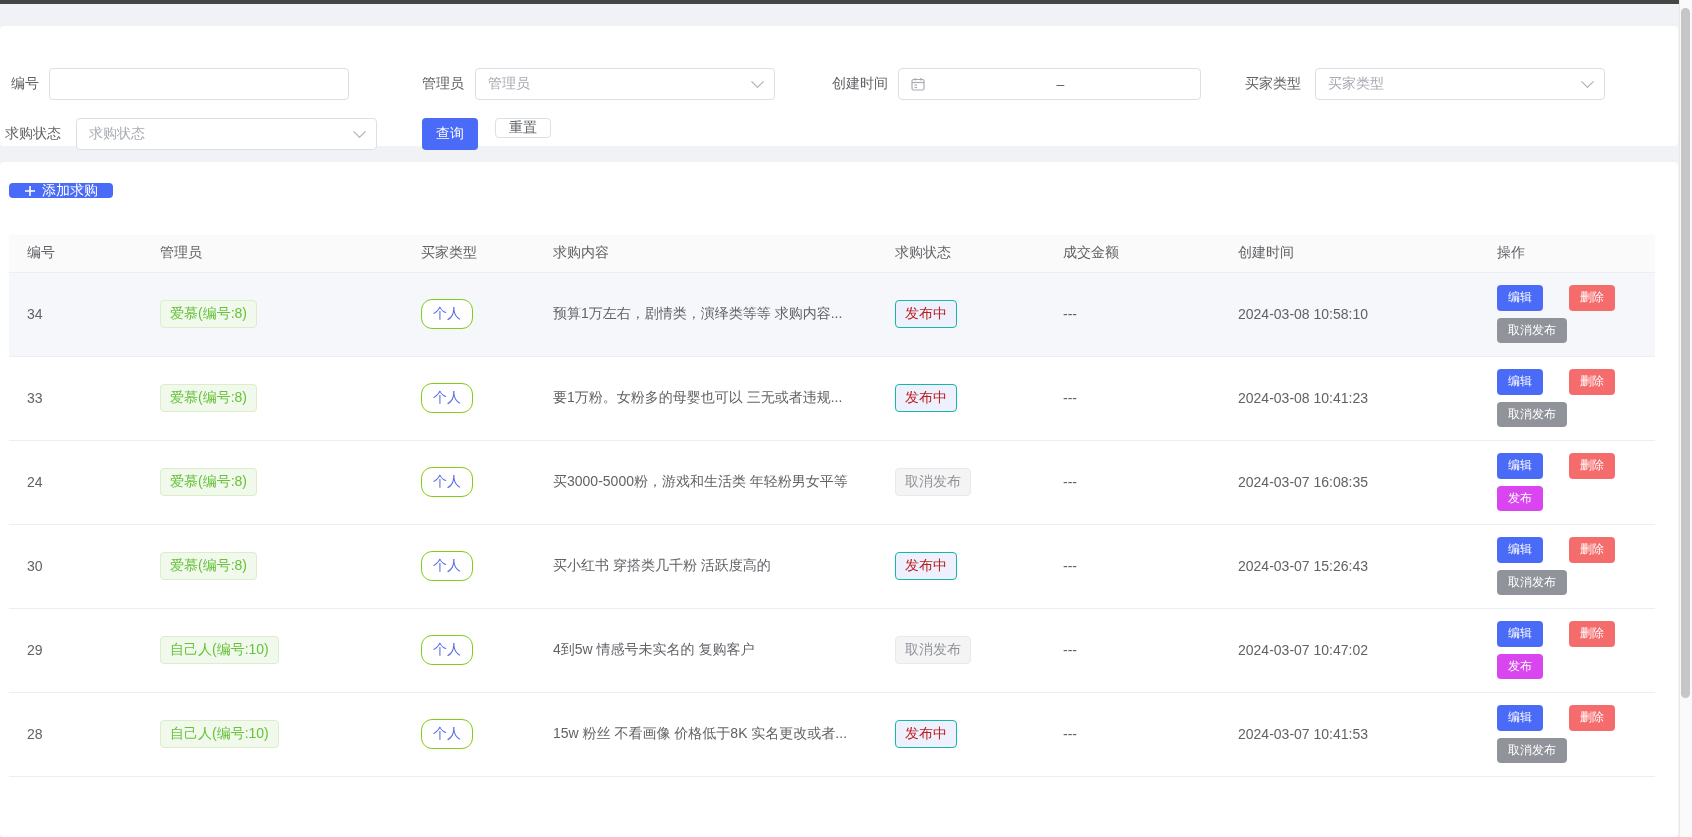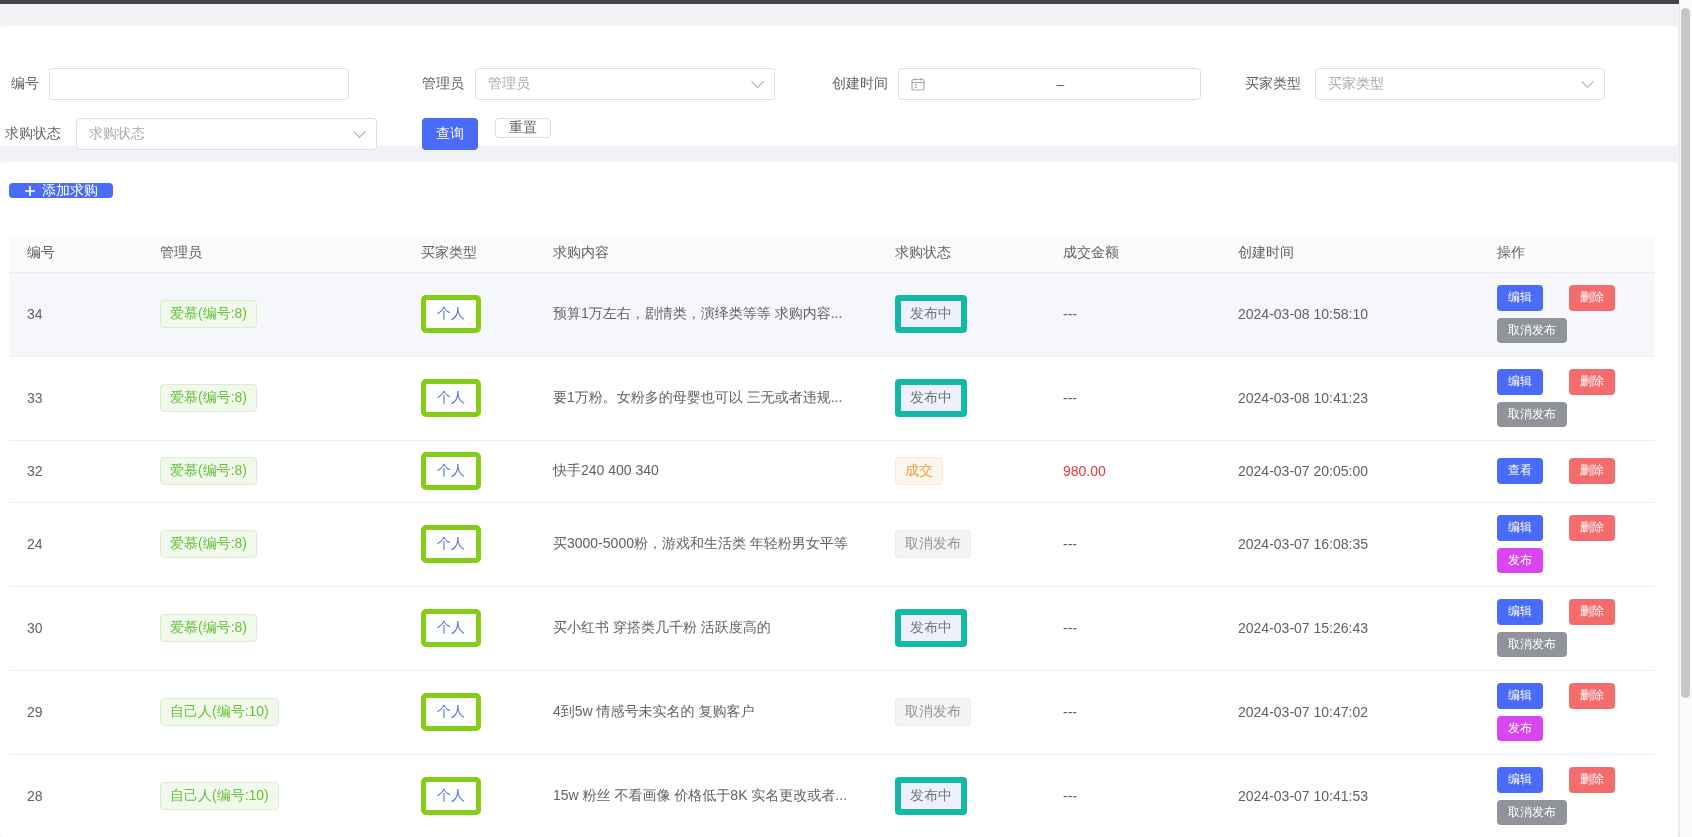--- a/index.html
+++ b/index.html
@@ -46,22 +46,22 @@
            color:#606266; vertical-align:middle; overflow:hidden; white-space:nowrap; }
   thead tr { height:37px; background:#fafafa; }
   tbody tr { border-bottom:1px solid #ebeef5; background:#fff; }
   thead tr { border-bottom:1px solid #ebeef5; }
   tbody tr.r-tall  { height:84px; }
   tbody tr.r-short { height:62px; }
   tbody tr.hover { background:#f5f7fa; }
 
   .tag { display:inline-block; font-size:14px; border-radius:4px; padding:5px 9px; line-height:1.1; }
   .tag-green   { color:#67c23a; background:#f0f9eb; border:1px solid #dcedc9; }
-  .tag-outline { color:#5a6fe2; background:#fff;    border:5px solid #84cc16; padding:6px 11px; border-radius:5px; }
-  .st-primary  { color:#737373; background:#eef0fd; border:6px solid #14b8a6; }
+  .tag-outline { color:#5a6fe2; background:#fff;    border:1px solid #84cc16; padding:6px 11px; border-radius:11px; }
+  .st-primary  { color:#b91c1c; background:#eef0fd; border:1px solid #14b8a6; }
   .st-warning  { color:#e6a23c; background:#fdf6ec; border:1px solid #f7ead5; }
   .st-info     { color:#909399; background:#f4f4f5; border:1px solid #e9e9eb; }
 
   .amount { color:#606266; }
   .amount.red { color:#e03e3e; }
 
   .action-line { display:flex; gap:26px; }
   .action-line + .action-line { margin-top:7px; }
   .a-btn { border:none; border-radius:4px; color:#fff; font-size:12px; padding:6px 11px;
            cursor:pointer; font-family:inherit; line-height:1.1; }
@@ -198,35 +198,20 @@
           <td>
             <div class="action-line">
               <button class="a-btn b-primary">编辑</button>
               <button class="a-btn b-danger">删除</button>
             </div>
             <div class="action-line">
               <button class="a-btn b-info">取消发布</button>
             </div>
           </td>
         </tr>
-        <tr class="r-short">
-          <td>32</td>
-          <td><span class="tag tag-green">爱慕(编号:8)</span></td>
-          <td><span class="tag tag-outline">个人</span></td>
-          <td>快手240 400 340</td>
-          <td><span class="tag st-warning">成交</span></td>
-          <td><span class="amount red">980.00</span></td>
-          <td>2024-03-07 20:05:00</td>
-          <td>
-            <div class="action-line">
-              <button class="a-btn b-primary">查看</button>
-              <button class="a-btn b-danger">删除</button>
-            </div>
-          </td>
-        </tr>
         <tr class="r-tall">
           <td>24</td>
           <td><span class="tag tag-green">爱慕(编号:8)</span></td>
           <td><span class="tag tag-outline">个人</span></td>
           <td>买3000-5000粉，游戏和生活类 年轻粉男女平等</td>
           <td><span class="tag st-info">取消发布</span></td>
           <td><span class="amount">---</span></td>
           <td>2024-03-07 16:08:35</td>
           <td>
             <div class="action-line">

